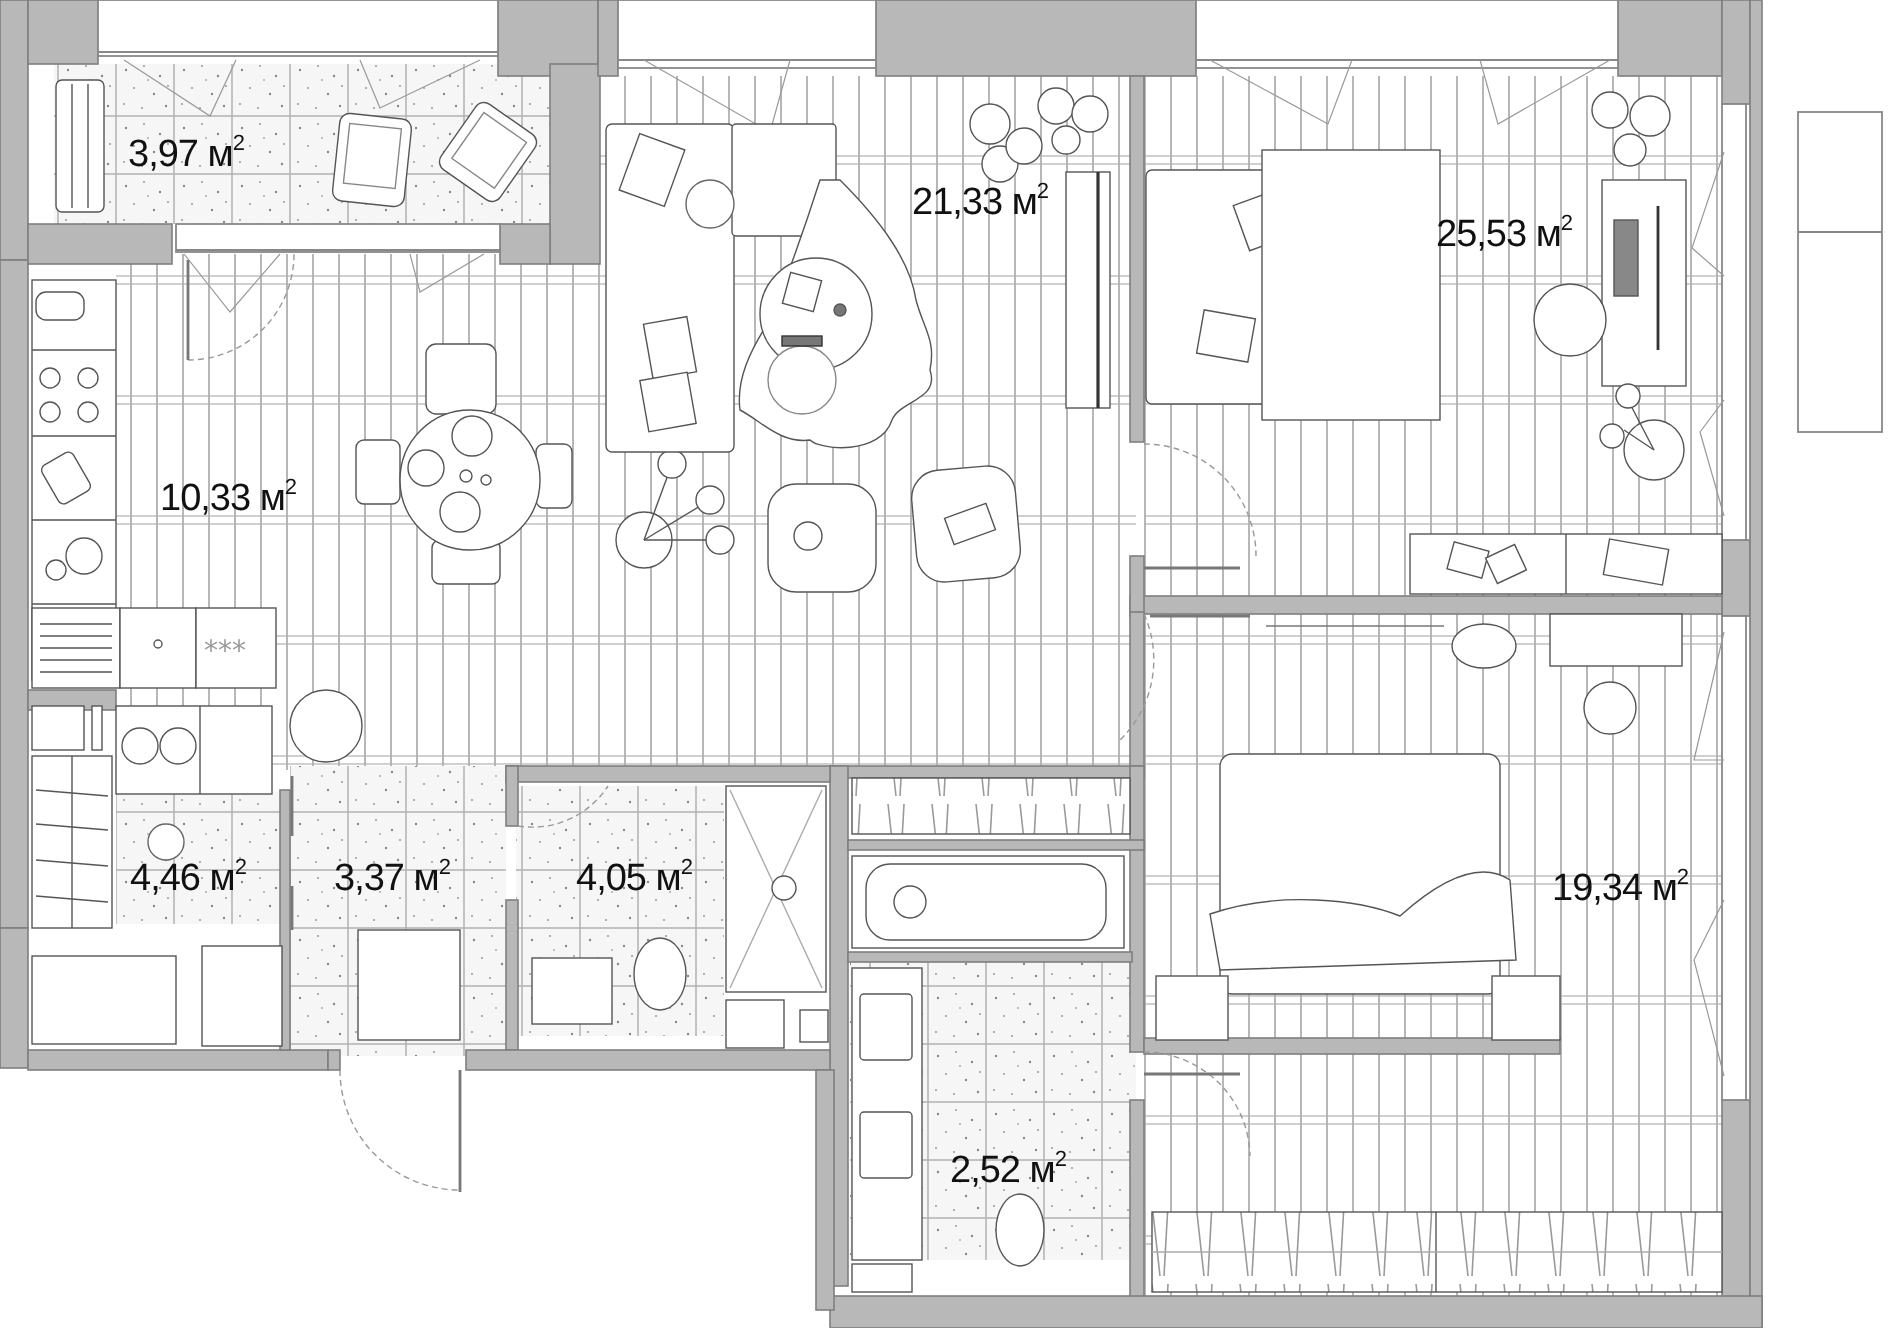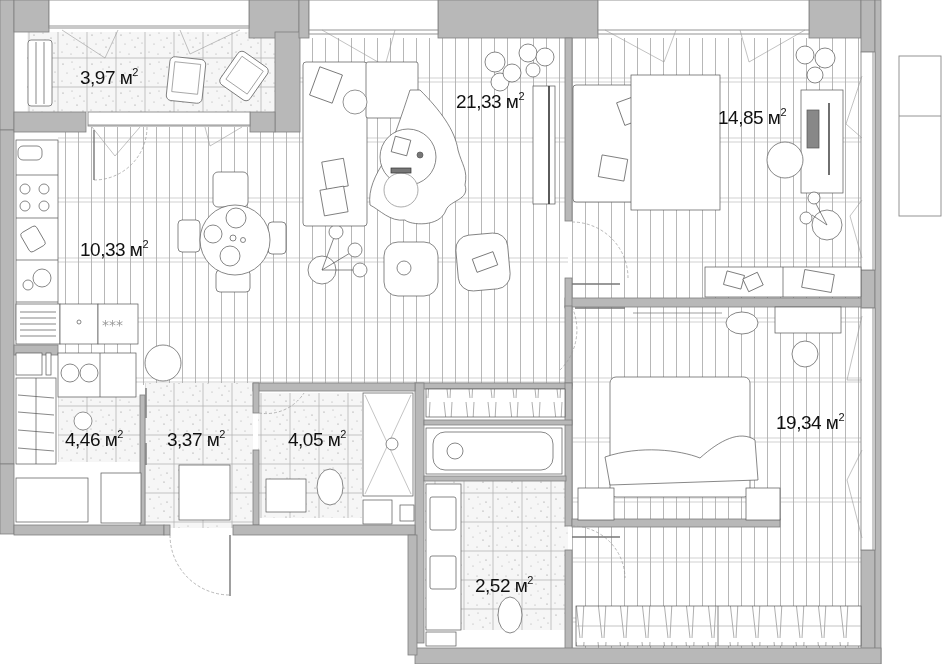--- a/index.html
+++ b/index.html
@@ -321,21 +321,21 @@
     <rect x="433" y="432" width="120" height="38" rx="12"></rect>
     <circle cx="455" cy="451" r="8"></circle>
     <rect x="426" y="484" width="35" height="146"></rect>
     <rect x="430" y="497" width="26" height="33" rx="2"></rect>
     <rect x="430" y="556" width="26" height="33" rx="2"></rect>
     <ellipse cx="510" cy="615" rx="12" ry="18"></ellipse>
     <rect x="426" y="632" width="30" height="14"></rect>
   </g>
 </svg>
 
-<div class="label" style="left:80px;top:68px;"><span>3,97</span> <span>м</span><sup>2</sup></div>
+<div class="label" style="left:64px;top:68px;"><span>3,97</span> <span>м</span><sup>2</sup></div>
 <div class="label" style="left:456px;top:92px;"><span>21,33</span> <span>м</span><sup>2</sup></div>
-<div class="label" style="left:718px;top:108px;"><span>14,85</span> <span>м</span><sup>2</sup></div>
+<div class="label" style="left:718px;top:108px;"><span>25,53</span> <span>м</span><sup>2</sup></div>
 <div class="label" style="left:80px;top:240px;text-align:center;"><span>10,33</span> <span>м</span><sup>2</sup></div>
-<div class="label" style="left:776px;top:413px;text-align:right;"><span>19,34</span> <span>м</span><sup>2</sup></div>
+<div class="label" style="left:776px;top:435px;text-align:right;"><span>19,34</span> <span>м</span><sup>2</sup></div>
 <div class="label" style="left:65px;top:430px;"><span>4,46</span> <span>м</span><sup>2</sup></div>
 <div class="label" style="left:167px;top:430px;"><span>3,37</span> <span>м</span><sup>2</sup></div>
 <div class="label" style="left:288px;top:430px;"><span>4,05</span> <span>м</span><sup>2</sup></div>
 <div class="label" style="left:475px;top:576px;"><span>2,52</span> <span>м</span><sup>2</sup></div>
 
 </body></html>

